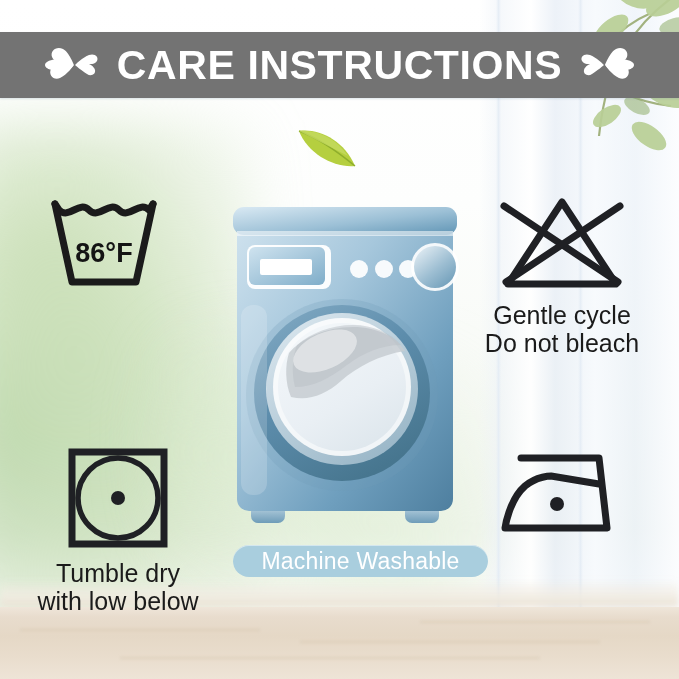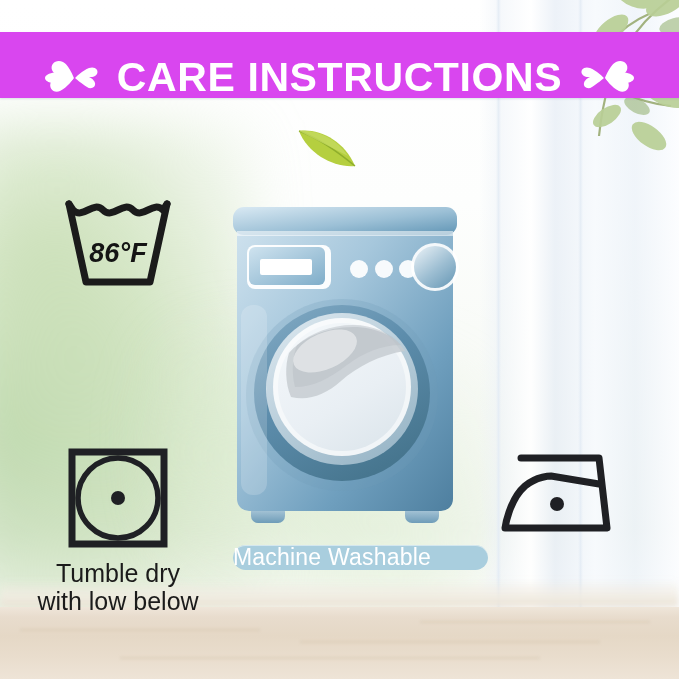--- a/index.html
+++ b/index.html
@@ -83,23 +83,23 @@
   }
 
   
   .foliage { position: absolute; right: -10px; top: -14px; width: 190px; height: 175px; }
 
   
   .banner {
     position: absolute;
     left: 0; top: 32px;
     width: 679px; height: 66px;
-    background: #d946ef;
+    background: #737373;
     display: flex;
-    align-items: flex-end;
+    align-items: center;
     justify-content: center;
     gap: 18px;
     box-shadow: 0 1px 2px rgba(120,150,170,.25);
   }
   .banner-title {
     color: #ffffff;
     font-size: 41px;
     font-weight: bold;
     letter-spacing: .6px;
     white-space: nowrap;
@@ -118,45 +118,45 @@
   }
   .care-icon { display: block; }
   .care-label {
     margin-top: 9px;
     text-align: center;
     color: #1b1b1b;
     font-size: 25px;
     line-height: 1.12;
     white-space: pre-line;
   }
-  #item-wash   { left: 16px;   top: 196px; font-style: italic; }
+  #item-wash   { left: 2px;   top: 196px; }
   #item-bleach { left: 452px; top: 196px; }
   #item-dry    { left: 8px;   top: 446px; }
   #item-iron   { left: 452px; top: 446px; }
 
   .tub-temp {
     position: absolute;
     width: 100%;
     top: 42px;
     text-align: center;
     font-size: 27px;
     font-weight: bold;
     color: #141414;
   }
   .icon-wrap { position: relative; }
 
   
   .machine { position: absolute; left: 229px; top: 205px; width: 232px; height: 330px; }
   .badge {
     position: absolute;
     left: 233px; top: 545px;
-    width: 255px; height: 25px;
+    width: 255px; height: 32px;
     border-radius: 16px;
     background: #a9cede;
-    display: flex; align-items: center; justify-content: flex-start;
+    display: flex; align-items: center; justify-content: center;
     box-shadow: inset 0 1px 0 rgba(255,255,255,.5);
   }
   .badge span {
     color: #ffffff;
     font-size: 23px;
     letter-spacing: .2px;
     line-height: 1;
   }
 
   
@@ -232,20 +232,29 @@
   <div class="care-item" id="item-wash">
     <div class="icon-wrap">
       <svg class="care-icon" width="134" height="96" viewBox="0 0 134 96">
         <path d="M10 8 L14 14 C24 24 34 4 44 14 C54 24 64 4 74 14 C84 24 94 4 104 14 L108 8" stroke="#1b1b1b" stroke-width="7" fill="none" stroke-linecap="round" stroke-linejoin="round"></path>
         <path d="M10 8 L27 86 L91 86 L108 8" stroke="#1b1b1b" stroke-width="7" fill="none" stroke-linecap="round" stroke-linejoin="round"></path>
       </svg>
       <div class="tub-temp" style="width:118px">86°F</div>
     </div>
   </div>
 
+  <div class="care-item" id="item-bleach">
+    <svg class="care-icon" width="148" height="96" viewBox="0 0 148 96">
+      <path d="M74 6 L128 88 L20 88 Z" stroke="#1f2024" stroke-width="7" fill="none" stroke-linejoin="round"></path>
+      <path d="M16 10 L130 86" stroke="#1f2024" stroke-width="7" stroke-linecap="round"></path>
+      <path d="M132 10 L18 86" stroke="#1f2024" stroke-width="7" stroke-linecap="round"></path>
+    </svg>
+    <div class="care-label">Gentle cycle
+Do not bleach</div>
+  </div>
 
   <div class="care-item" id="item-dry">
     <svg class="care-icon" width="104" height="104" viewBox="0 0 104 104">
       <rect x="6" y="6" width="92" height="92" stroke="#1f2024" stroke-width="7" fill="none"></rect>
       <circle cx="52" cy="52" r="40" stroke="#1f2024" stroke-width="5.5" fill="none"></circle>
       <circle cx="52" cy="52" r="7" fill="#1f2024"></circle>
     </svg>
     <div class="care-label">Tumble dry
 with low below</div>
   </div>

